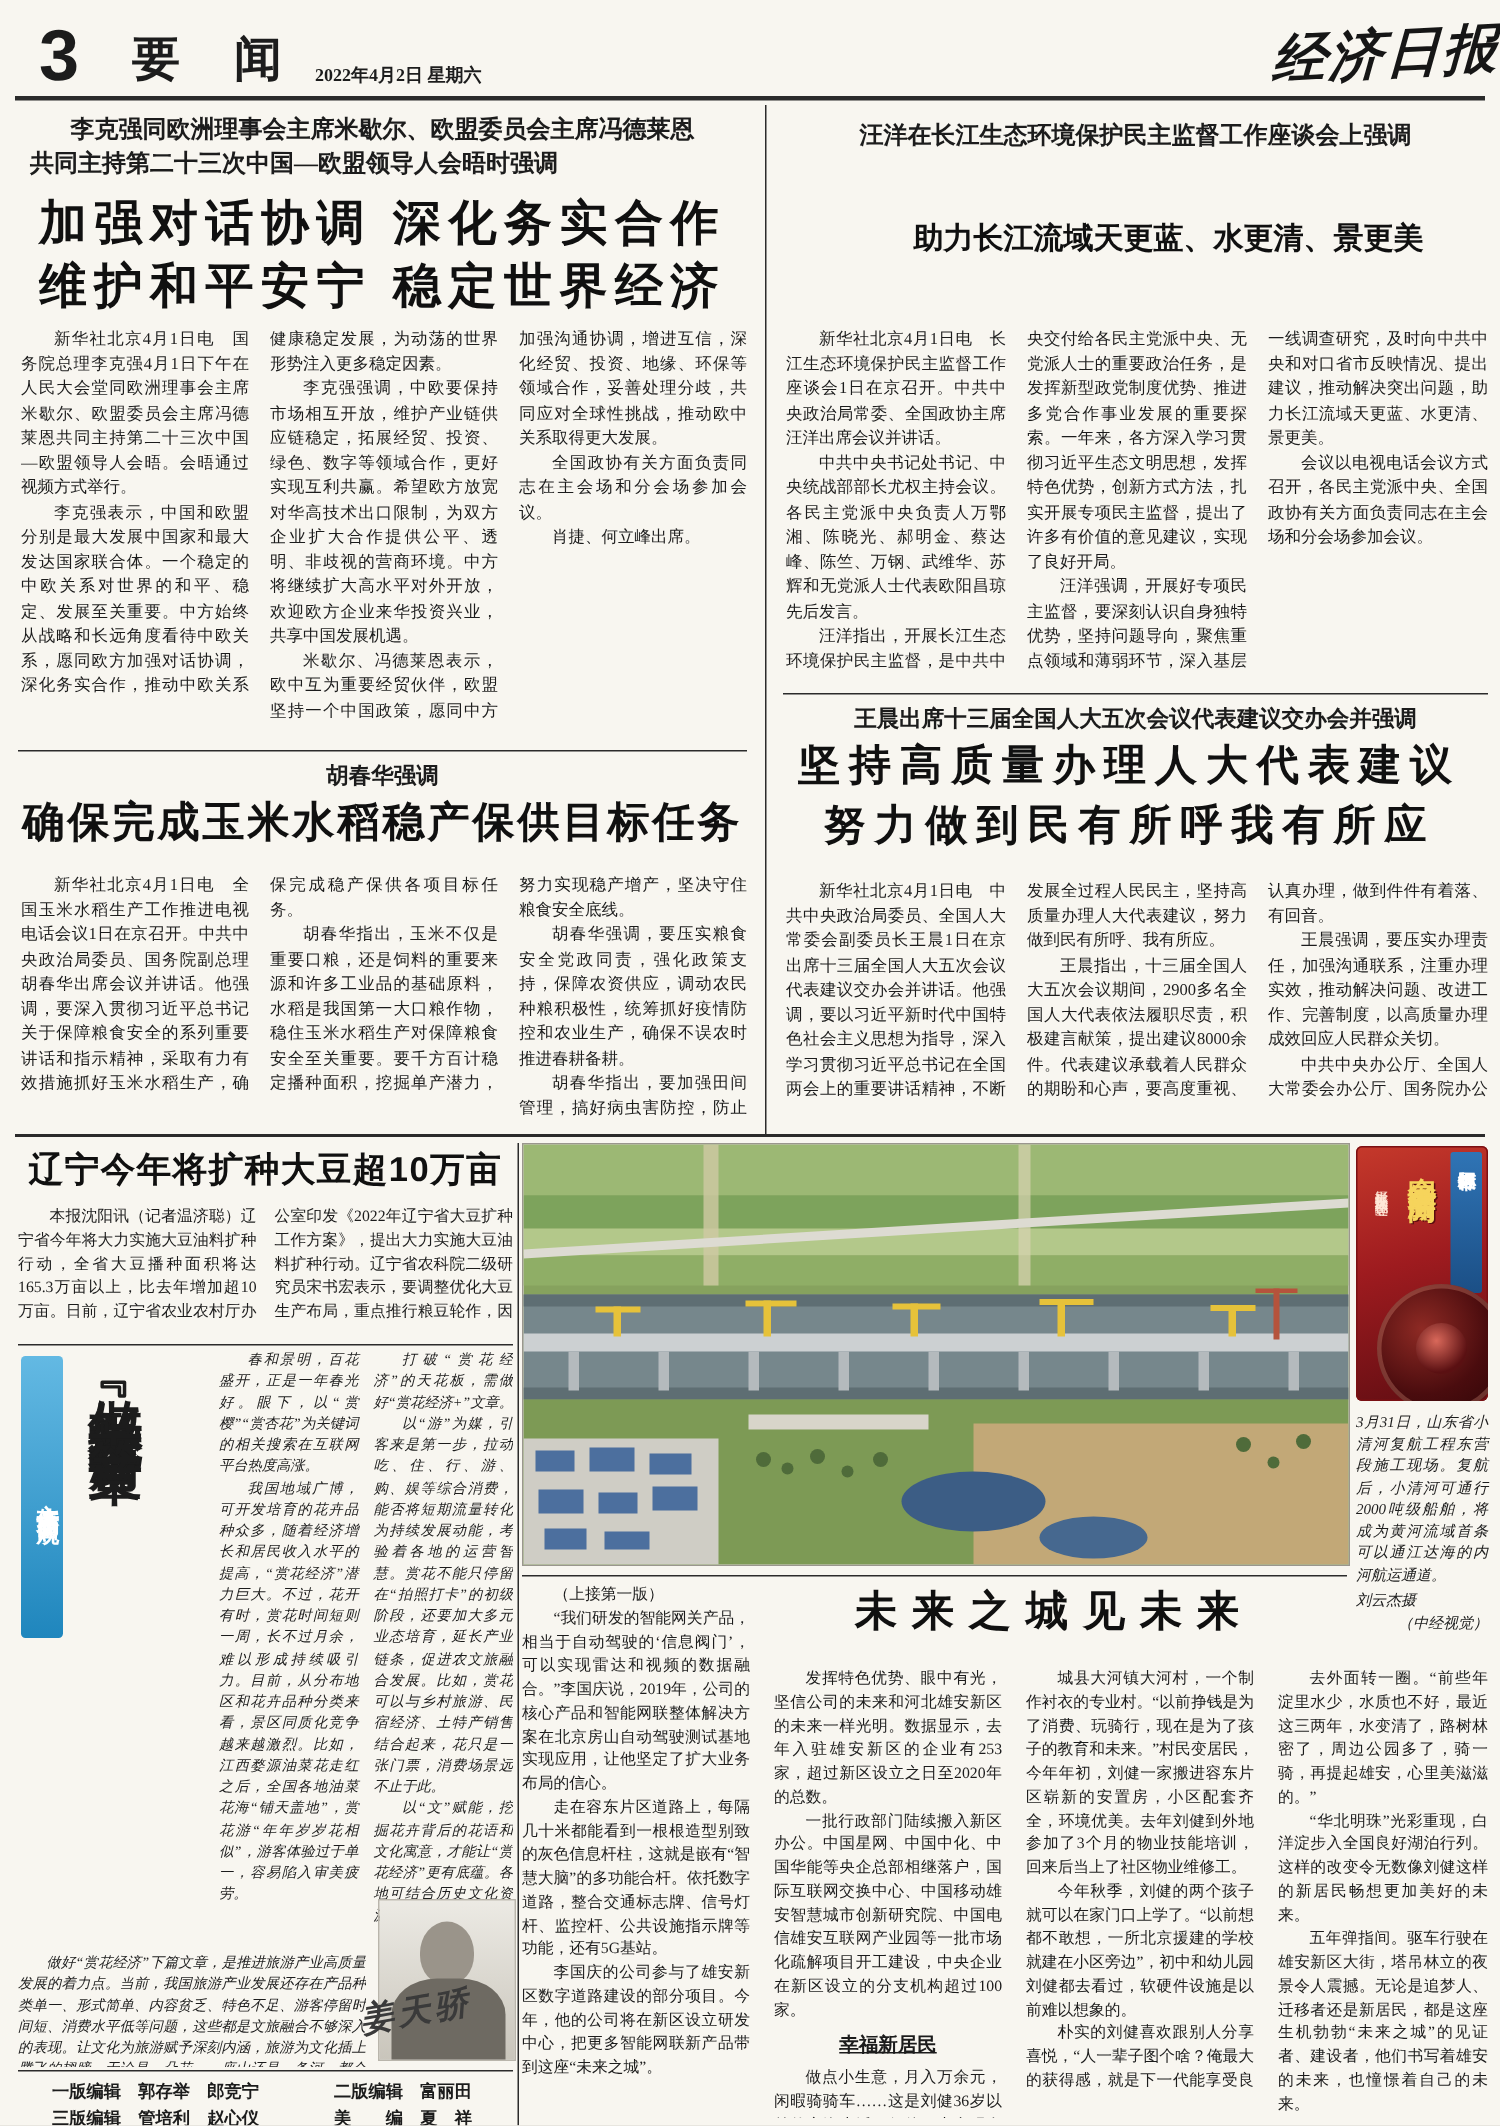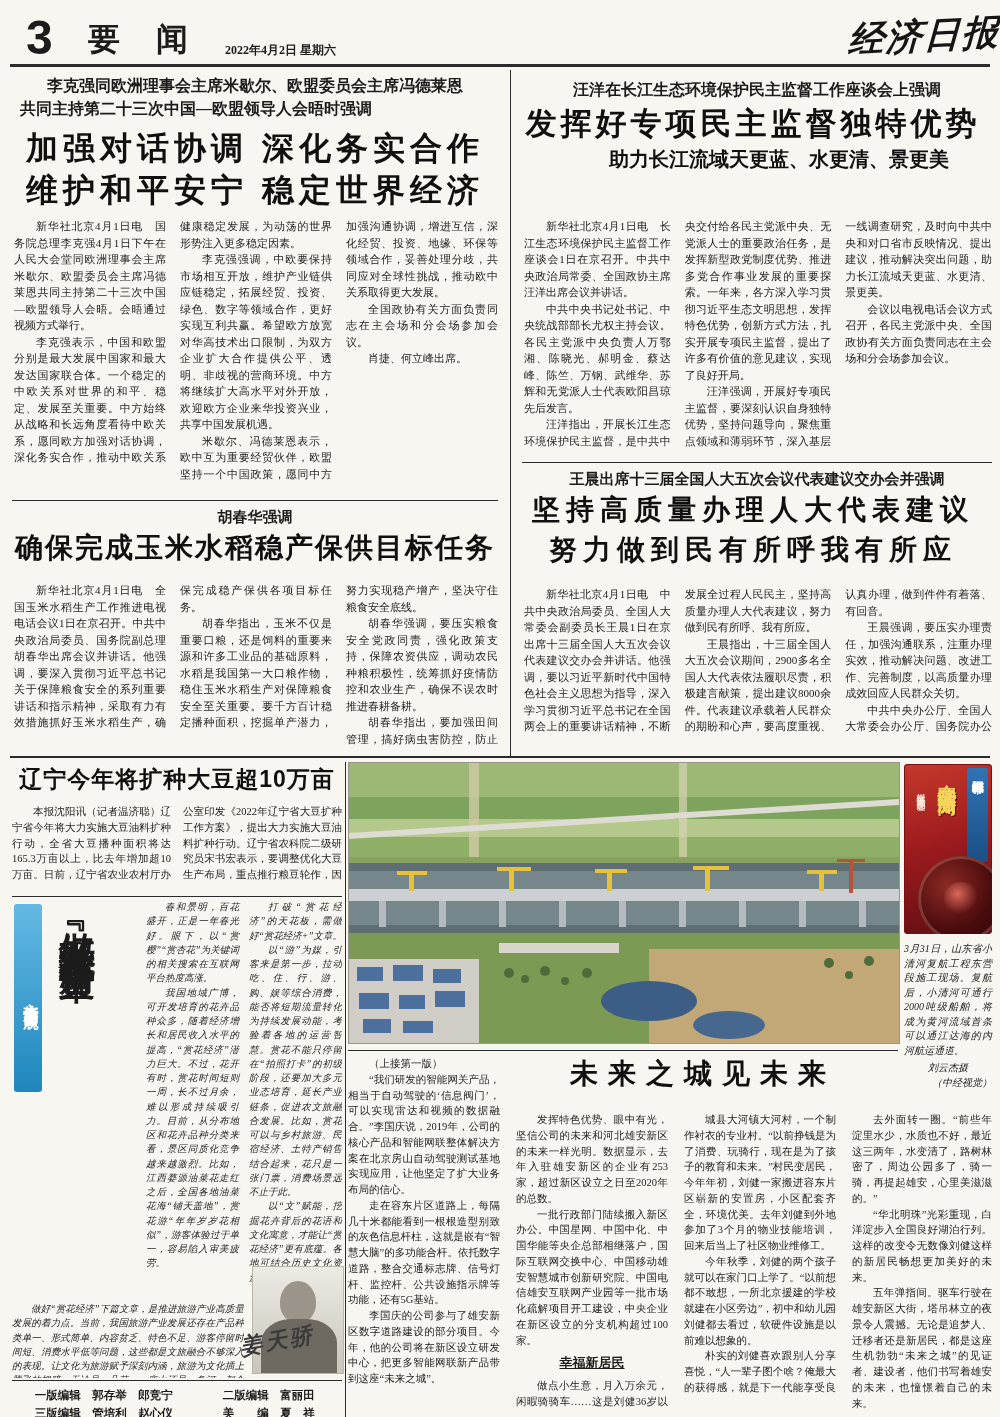--- a/index.html
+++ b/index.html
@@ -38,21 +38,21 @@
         transform:rotate(-3deg) skewX(-5deg);letter-spacing:2px;color:#161616;}
   .subhead{font-weight:bold;text-align:center;font-size:13px;margin:6px 0;text-indent:0;text-decoration:underline;}
 </style>
 </head>
 <body>
 
 <div class="page">
 
   <div class="abs sans" style="left:26px;top:10px;font-size:48px;font-weight:bold;">3</div>
   <div class="abs" style="left:88px;top:18px;font-size:32px;font-weight:bold;letter-spacing:14px;">要  闻</div>
-  <div class="abs" style="left:210px;top:42px;font-size:12px;font-weight:bold;margin-left:15px;">2022年4月2日  星期六</div>
+  <div class="abs" style="left:210px;top:42px;font-size:12px;font-weight:bold;">2022年4月2日  星期六</div>
   <div class="abs masthead" style="left:848px;top:12px;font-size:36px;">经济日报</div>
   <div class="abs rule" style="left:10px;top:64px;width:980px;height:3px;"></div>
 
   <div class="abs kicker" style="left:16px;top:76px;width:478px;font-size:16px;">李克强同欧洲理事会主席米歇尔、欧盟委员会主席冯德莱恩</div>
   <div class="abs headline" style="left:10px;top:130px;width:490px;font-size:32px;letter-spacing:5px;">加强对话协调  深化务实合作</div>
   <div class="abs kicker" style="left:20px;top:99px;width:478px;font-size:16px;text-align:left;">共同主持第二十三次中国—欧盟领导人会晤时强调</div>
   <div class="abs headline" style="left:10px;top:172px;width:490px;font-size:32px;letter-spacing:5px;">维护和平安宁  稳定世界经济</div>
   <div class="abs cols small" style="left:14px;top:218px;width:484px;height:274px;column-count:3;column-gap:14px;">
       <p>新华社北京4月1日电　国务院总理李克强4月1日下午在人民大会堂同欧洲理事会主席米歇尔、欧盟委员会主席冯德莱恩共同主持第二十三次中国—欧盟领导人会晤。会晤通过视频方式举行。</p>
       <p>李克强表示，中国和欧盟分别是最大发展中国家和最大发达国家联合体。一个稳定的中欧关系对世界的和平、稳定、发展至关重要。中方始终从战略和长远角度看待中欧关系，愿同欧方加强对话协调，深化务实合作，推动中欧关系健康稳定发展，为动荡的世界形势注入更多稳定因素。</p>
@@ -69,21 +69,20 @@
   <div class="abs cols small" style="left:14px;top:582px;width:484px;height:166px;column-count:3;column-gap:14px;">
       <p>新华社北京4月1日电　全国玉米水稻生产工作推进电视电话会议1日在京召开。中共中央政治局委员、国务院副总理胡春华出席会议并讲话。他强调，要深入贯彻习近平总书记关于保障粮食安全的系列重要讲话和指示精神，采取有力有效措施抓好玉米水稻生产，确保完成稳产保供各项目标任务。</p>
       <p>胡春华指出，玉米不仅是重要口粮，还是饲料的重要来源和许多工业品的基础原料，水稻是我国第一大口粮作物，稳住玉米水稻生产对保障粮食安全至关重要。要千方百计稳定播种面积，挖掘单产潜力，努力实现稳产增产，坚决守住粮食安全底线。</p>
       <p>胡春华强调，要压实粮食安全党政同责，强化政策支持，保障农资供应，调动农民种粮积极性，统筹抓好疫情防控和农业生产，确保不误农时推进春耕备耕。</p>
       <p>胡春华指出，要加强田间管理，搞好病虫害防控，防止出现旱涝急转等灾害，确保粮食丰收到手。</p>
     </div>
 
   <div class="abs rule" style="left:510px;top:70px;width:1px;height:686px;"></div>
 
   <div class="abs kicker" style="left:522px;top:80px;width:470px;font-size:16px;">汪洋在长江生态环境保护民主监督工作座谈会上强调</div>
-  <div class="abs headline" style="left:514px;top:106px;width:478px;font-size:31px;letter-spacing:4px;">发挥好专项民主监督独特优势</div>
   <div class="abs headline" style="left:540px;top:148px;width:478px;font-size:20px;letter-spacing:0;">助力长江流域天更蓝、水更清、景更美</div>
   <div class="abs cols small" style="left:524px;top:218px;width:468px;height:238px;column-count:3;column-gap:14px;">
       <p>新华社北京4月1日电　长江生态环境保护民主监督工作座谈会1日在京召开。中共中央政治局常委、全国政协主席汪洋出席会议并讲话。</p>
       <p>中共中央书记处书记、中央统战部部长尤权主持会议。各民主党派中央负责人万鄂湘、陈晓光、郝明金、蔡达峰、陈竺、万钢、武维华、苏辉和无党派人士代表欧阳昌琼先后发言。</p>
       <p>汪洋指出，开展长江生态环境保护民主监督，是中共中央交付给各民主党派中央、无党派人士的重要政治任务，是发挥新型政党制度优势、推进多党合作事业发展的重要探索。一年来，各方深入学习贯彻习近平生态文明思想，发挥特色优势，创新方式方法，扎实开展专项民主监督，提出了许多有价值的意见建议，实现了良好开局。</p>
       <p>汪洋强调，开展好专项民主监督，要深刻认识自身独特优势，坚持问题导向，聚焦重点领域和薄弱环节，深入基层一线调查研究，及时向中共中央和对口省市反映情况、提出建议，推动解决突出问题，助力长江流域天更蓝、水更清、景更美。</p>
       <p>会议以电视电话会议方式召开，各民主党派中央、全国政协有关方面负责同志在主会场和分会场参加会议。</p>
     </div>
 
   <div class="abs rule" style="left:522px;top:462px;width:470px;height:1px;"></div>
@@ -208,21 +207,21 @@
 
   <div class="abs banner" style="left:904px;top:764px;width:88px;height:170px;">
     <div class="abs bank vert" style="right:4px;top:4px;height:86px;font-size:12px;padding:4px 2px;">中国银行杯</div>
     <div class="abs gold vert" style="left:30px;top:6px;height:150px;font-size:19px;letter-spacing:2px;">全国经济新闻</div>
     <div class="abs vert" style="left:10px;top:22px;height:140px;font-size:9px;color:#ffe9d8;letter-spacing:1px;">摄影征集活动作品选登</div>
     <div class="lens"></div>
   </div>
 
   <div class="abs caption" style="left:904px;top:942px;width:88px;font-size:10px;">
     <span>3月31日，山东省小清河复航工程东营段施工现场。复航后，小清河可通行2000吨级船舶，将成为黄河流域首条可以通江达海的内河航运通道。</span>
-    <div style="text-align:center;margin-top:3px;font-style:italic;">刘云杰摄</div>
+    <div style="text-align:left;margin-top:3px;font-style:italic;">刘云杰摄</div>
     <div style="text-align:right;">（中经视觉）</div>
   </div>
 
   <div class="abs headline" style="left:516px;top:1058px;width:374px;font-size:28px;letter-spacing:10px;">未来之城见未来</div>
   <div class="abs cols" style="left:348px;top:1056px;width:152px;height:356px;column-count:1;font-size:10.5px;">
       <p>（上接第一版）</p>
       <p>“我们研发的智能网关产品，相当于自动驾驶的‘信息阀门’，可以实现雷达和视频的数据融合。”李国庆说，2019年，公司的核心产品和智能网联整体解决方案在北京房山自动驾驶测试基地实现应用，让他坚定了扩大业务布局的信心。</p>
       <p>走在容东片区道路上，每隔几十米都能看到一根根造型别致的灰色信息杆柱，这就是嵌有“智慧大脑”的多功能合杆。依托数字道路，整合交通标志牌、信号灯杆、监控杆、公共设施指示牌等功能，还有5G基站。</p>
       <p>李国庆的公司参与了雄安新区数字道路建设的部分项目。今年，他的公司将在新区设立研发中心，把更多智能网联新产品带到这座“未来之城”。</p>
     </div>

